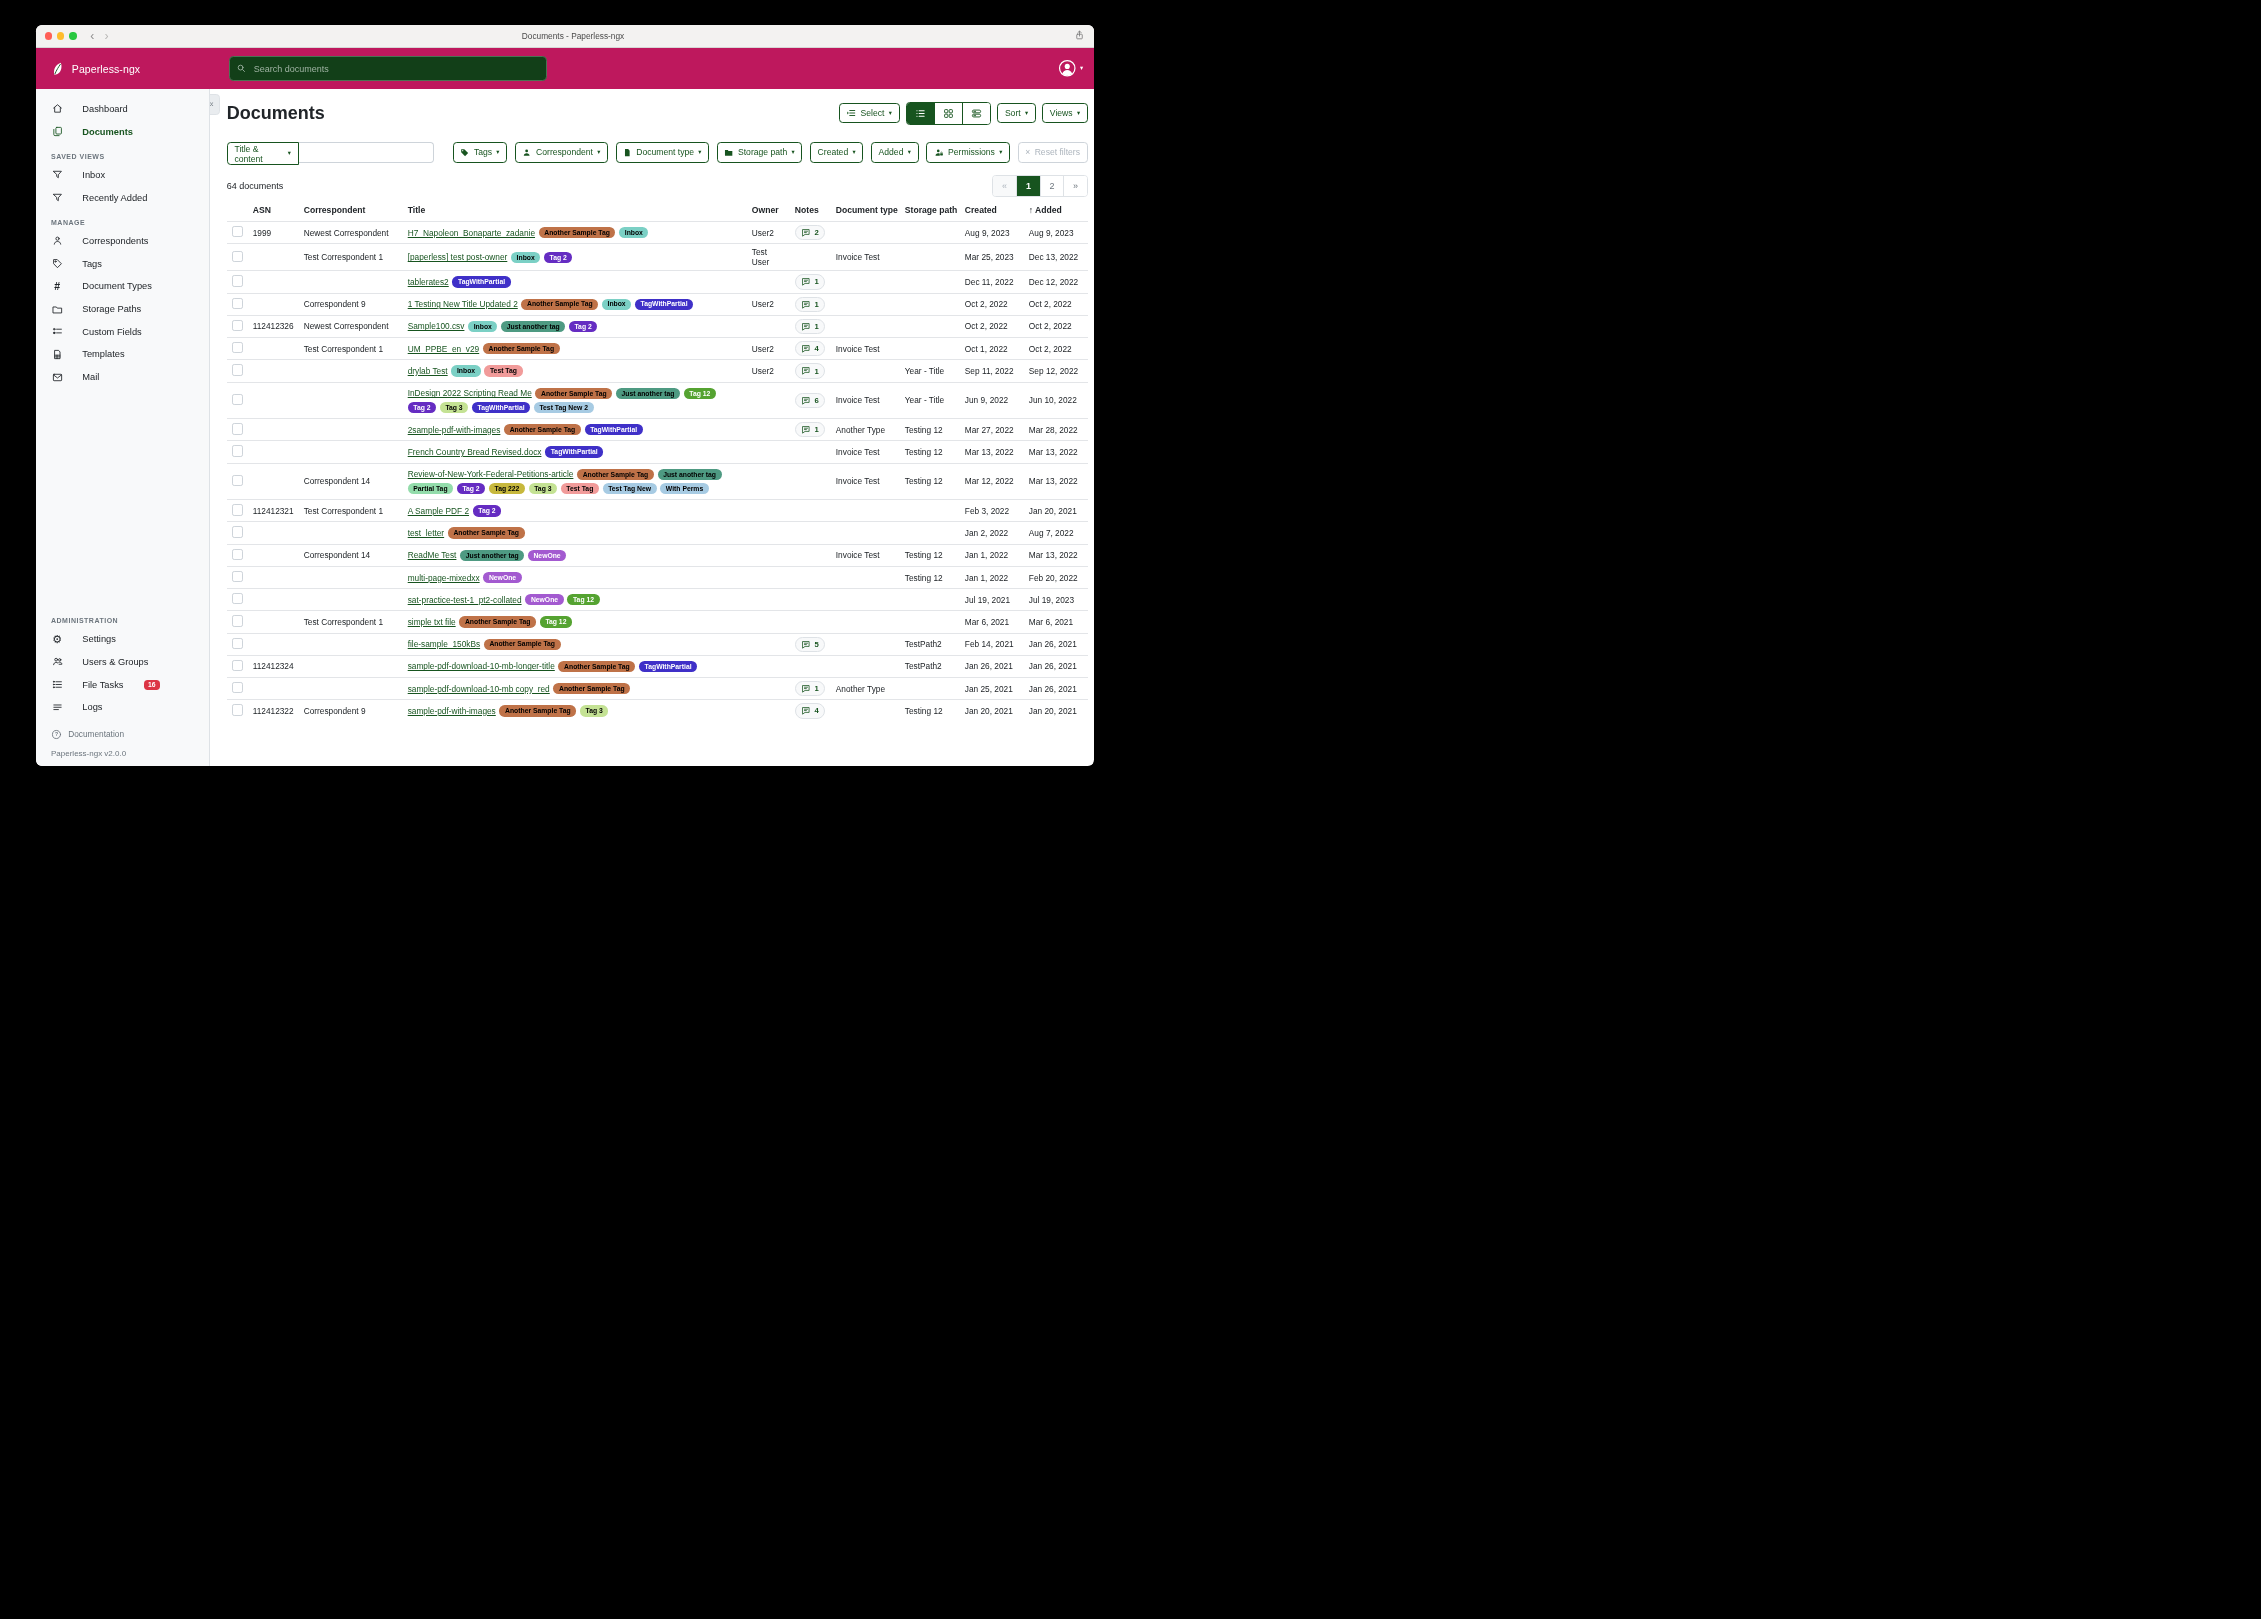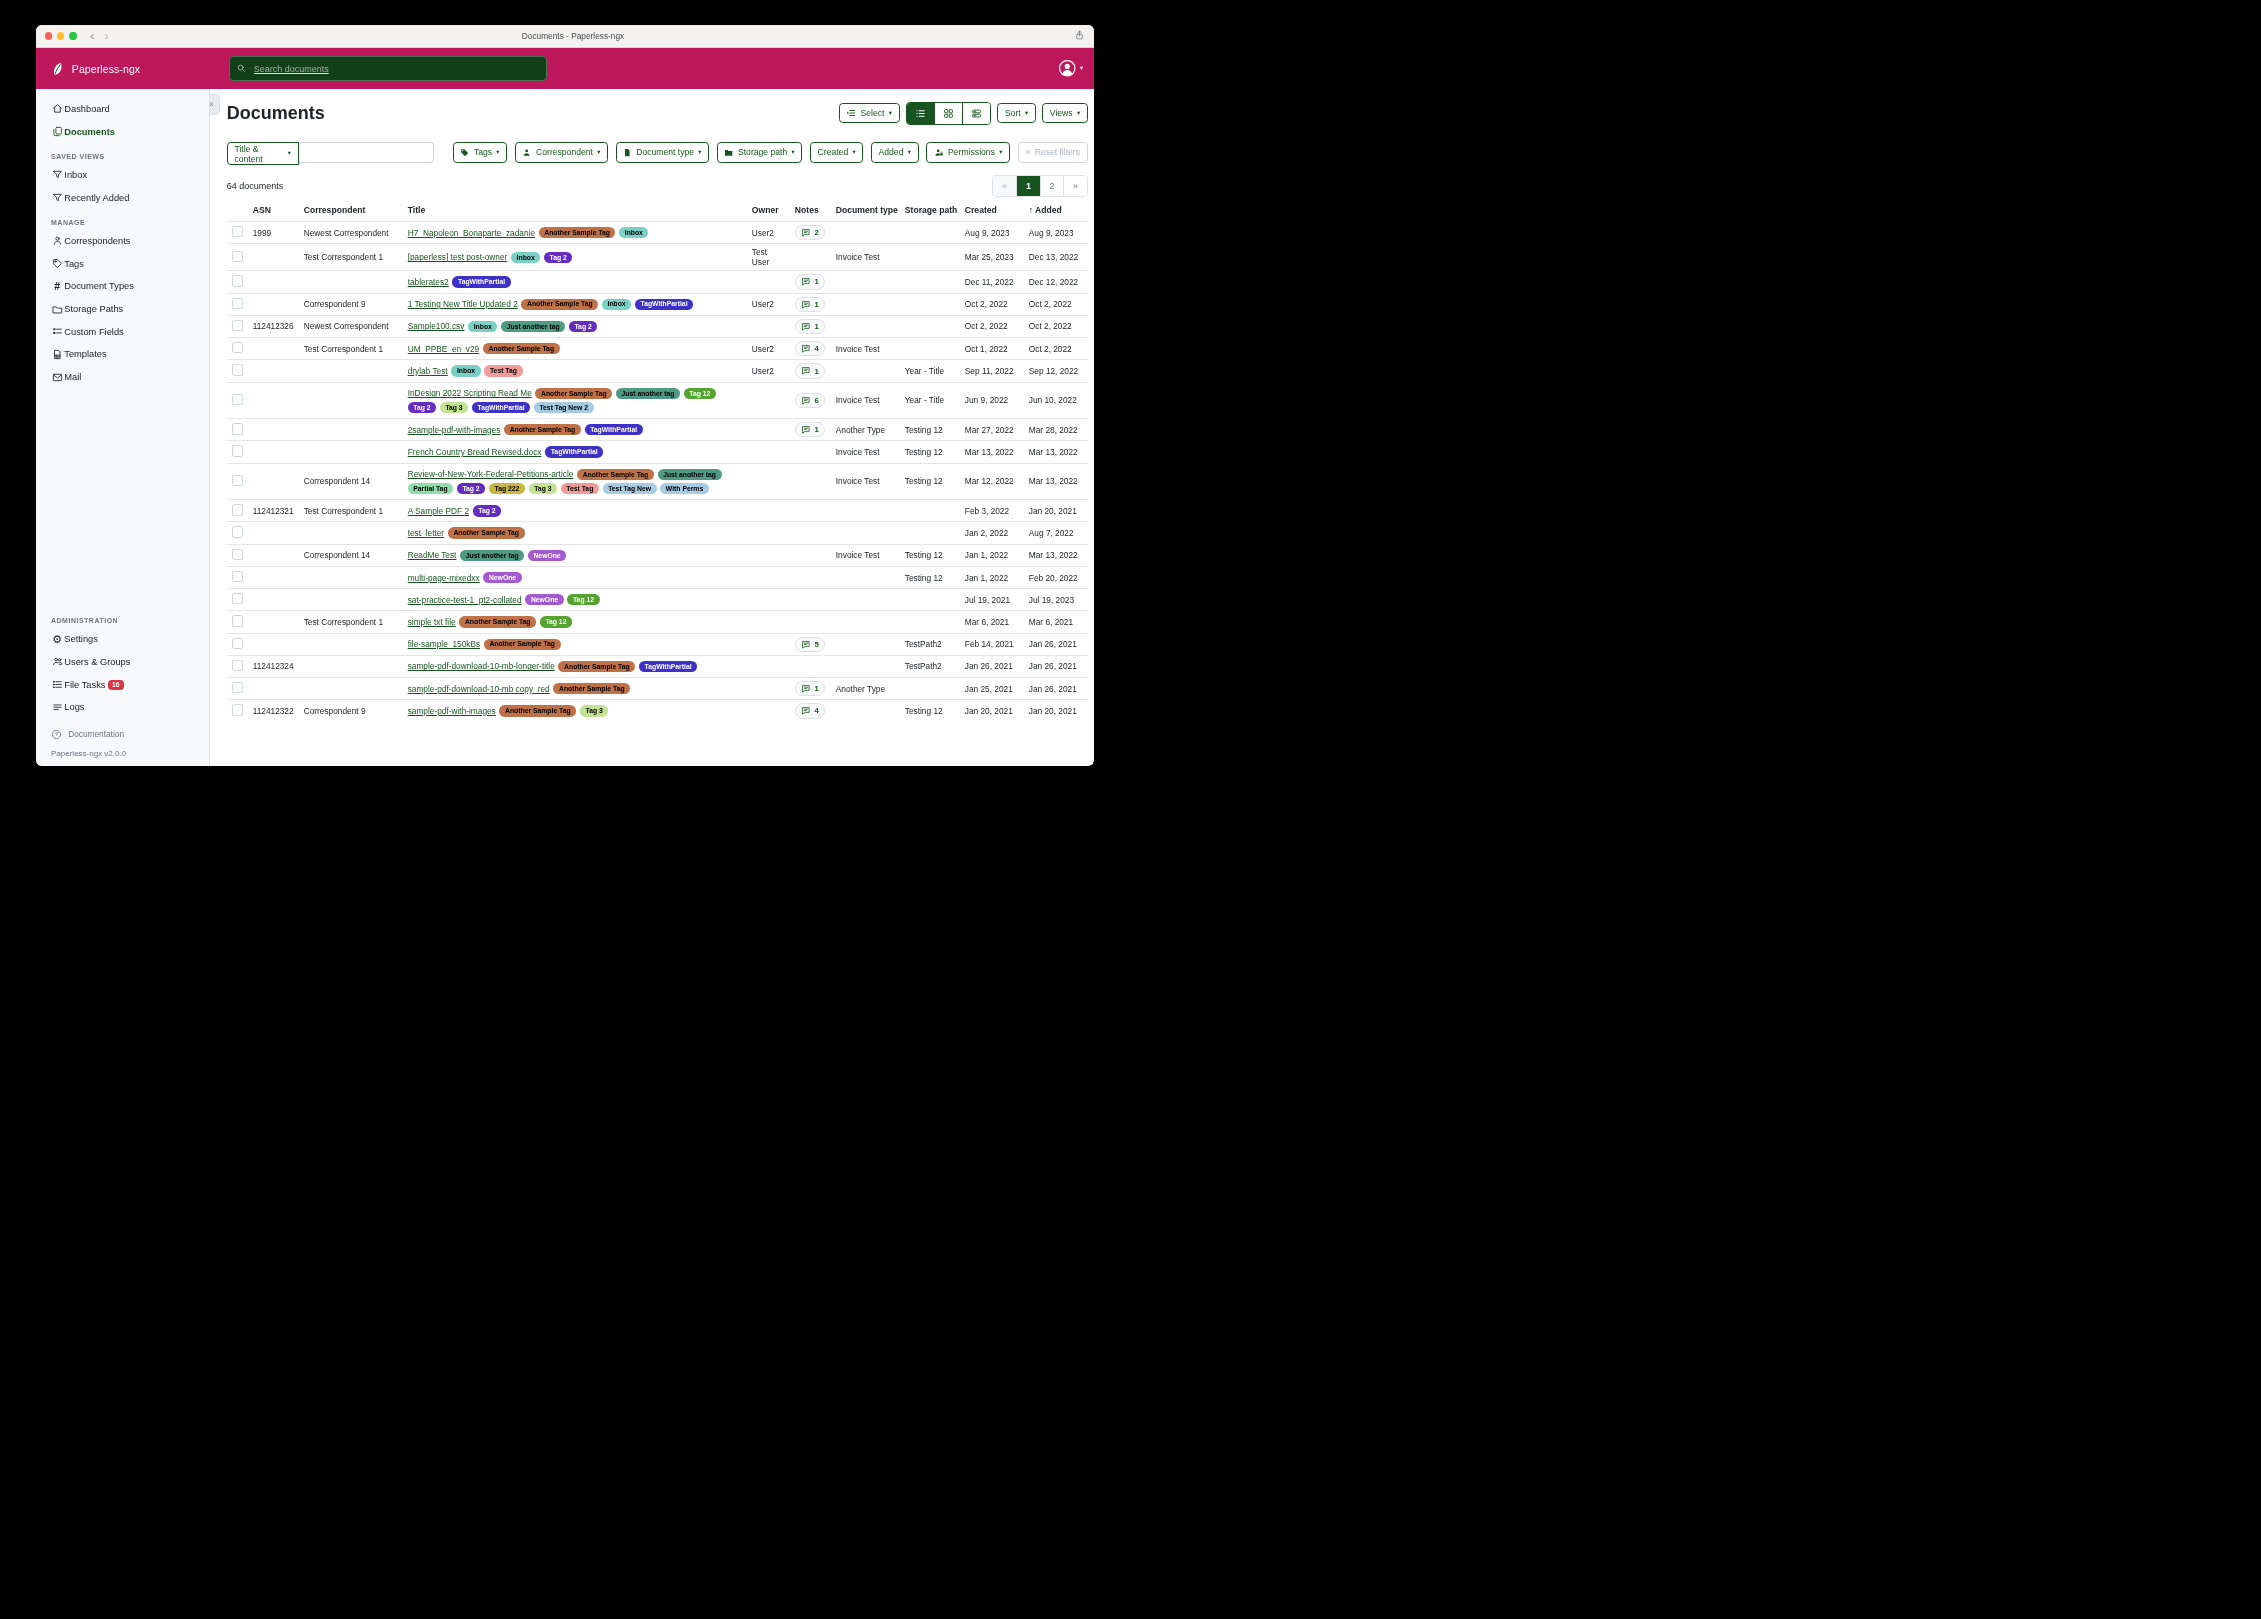--- a/index.html
+++ b/index.html
@@ -13,27 +13,27 @@
   .navchev{color:#8e8e8e;font-size:12.3px;line-height:1;margin-left:13.6px;user-select:none;}
   .navchev.fwd{margin-left:10px;color:#b8b7b6;}
   .win-title{position:absolute;left:16px;right:0;text-align:center;font-size:8.3px;color:#4a4a4a;}
   .share{position:absolute;right:8.6px;top:4.3px;color:#7a7a7a;}
   
   .app-header{height:41px;background:#be185d;display:flex;align-items:center;position:relative;}
   .brand{display:flex;align-items:center;gap:6.2px;margin-left:13.6px;color:#fff;}
   .brand .name{font-size:10.5px;letter-spacing:0.1px;}
   .searchbox{position:absolute;left:193px;width:316px;height:23.5px;background:#123f18;border:0.6px solid #4a7352;border-radius:4.3px;display:flex;align-items:center;color:#9fb3a3;}
   .searchbox svg{margin:0 5px 0 6.2px;}
-  .searchbox input{background:transparent;border:none;outline:none;color:#d7e2d9;font-size:9px;width:259px;font-family:"Liberation Sans",sans-serif;text-decoration:underline;}
+  .searchbox input{background:transparent;border:none;outline:none;color:#d7e2d9;font-size:9px;width:259px;font-family:"Liberation Sans",sans-serif;}
   .searchbox input::placeholder{color:#9fb3a3;}
   .userbox{position:absolute;right:11px;display:flex;align-items:center;gap:3.7px;color:#fff;}
   
   .app-body{display:flex;height:678px;}
   .sidebar{width:174px;min-width:174px;background:#f8f9fa;border-right:0.6px solid #dee2e6;display:flex;flex-direction:column;padding-top:8.6px;box-sizing:border-box;}
-  .side-item{display:flex;align-items:center;gap:1px;padding:5.2px 6.2px 5.2px 15px;font-size:9.3px;color:#212529;cursor:pointer;}
+  .side-item{display:flex;align-items:center;gap:19px;padding:5.2px 6.2px 5.2px 15px;font-size:9.3px;color:#212529;cursor:pointer;}
   .side-item .ic{width:12.3px;height:12.3px;display:inline-flex;align-items:center;justify-content:center;color:#212529;flex:0 0 12.3px;font-size:10px;}
   .side-item.active{color:#17541f;font-weight:bold;}
   .side-item.active .ic{color:#17541f;}
   .side-label{font-size:7px;font-weight:bold;color:#6c757d;letter-spacing:0.5px;padding:10px 0 3.7px 15px;}
   .side-badge{background:#dc3545;color:#fff;font-size:6.8px;font-weight:bold;border-radius:3.7px;padding:1.5px 4.3px;margin-left:1.2px;}
   .side-admin{margin-top:auto;}
   .side-foot{padding:6.2px 0 8.6px 15px;}
   .side-doc{display:flex;align-items:center;gap:6.2px;font-size:8.3px;color:#6c757d;padding:3.7px 0;}
   .side-ver{font-size:8px;color:#6c757d;padding-top:6.2px;}
   

